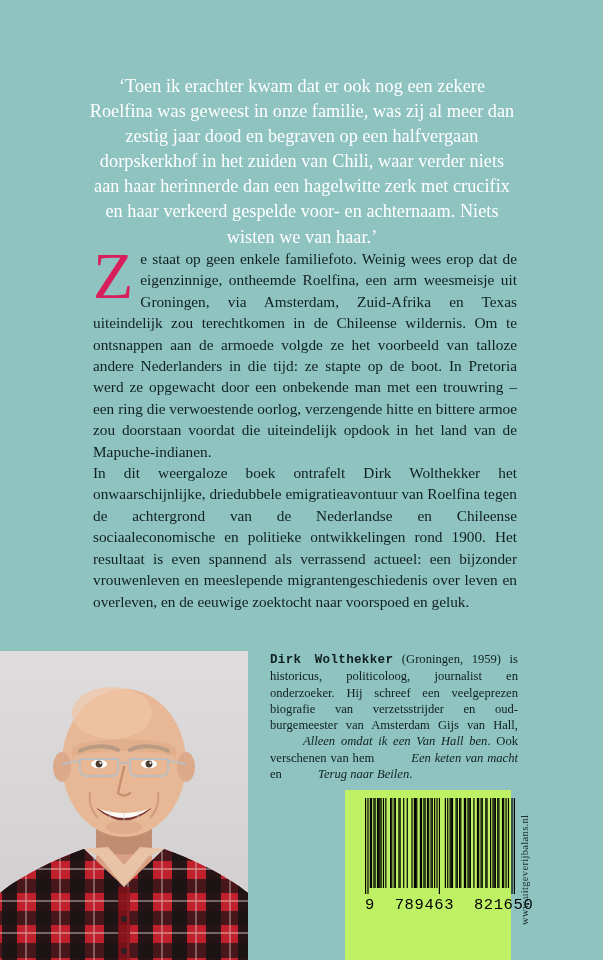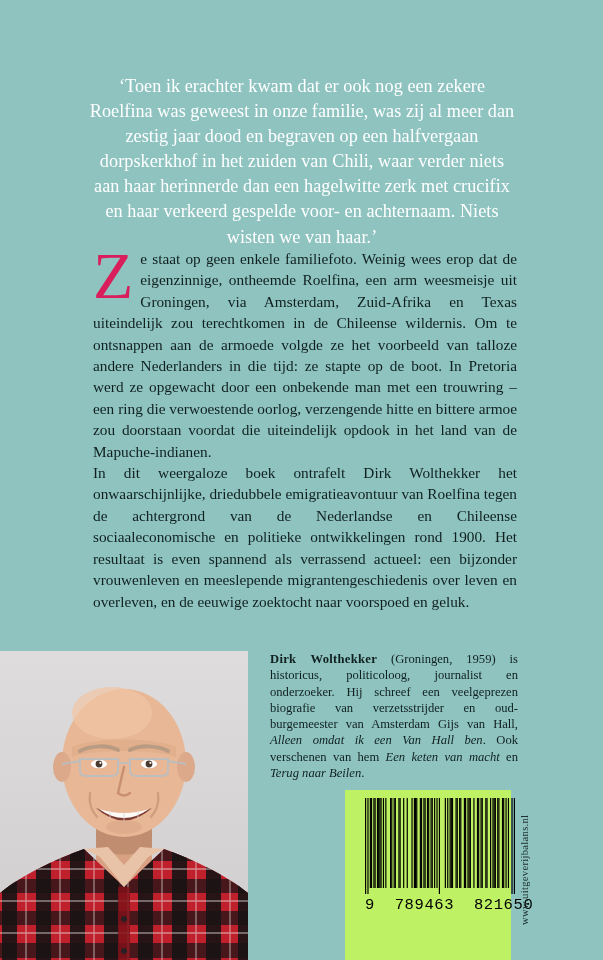--- a/index.html
+++ b/index.html
@@ -82,22 +82,22 @@
     position: absolute;
     left: 270px;
     top: 651px;
     width: 248px;
     font-size: 12.6px;
     line-height: 16.3px;
     color: #10201f;
     text-align: justify;
     text-justify: inter-word;
   }
-  .author-bio .author-name { font-weight: bold; letter-spacing: 0.3px; }
-  .author-bio .title { font-style: italic; }
+  .author-bio .author-name { font-weight: bold; letter-spacing: 0.3px; font-family: Liberation Mono, monospace; }
+  .author-bio .title { font-style: italic; margin-left: 33px; }
 
   
   .barcode-box {
     position: absolute;
     left: 345px;
     top: 790px;
     width: 166px;
     height: 208px;
     background: #bef264;
     padding: 8px 8px 0 20px;

